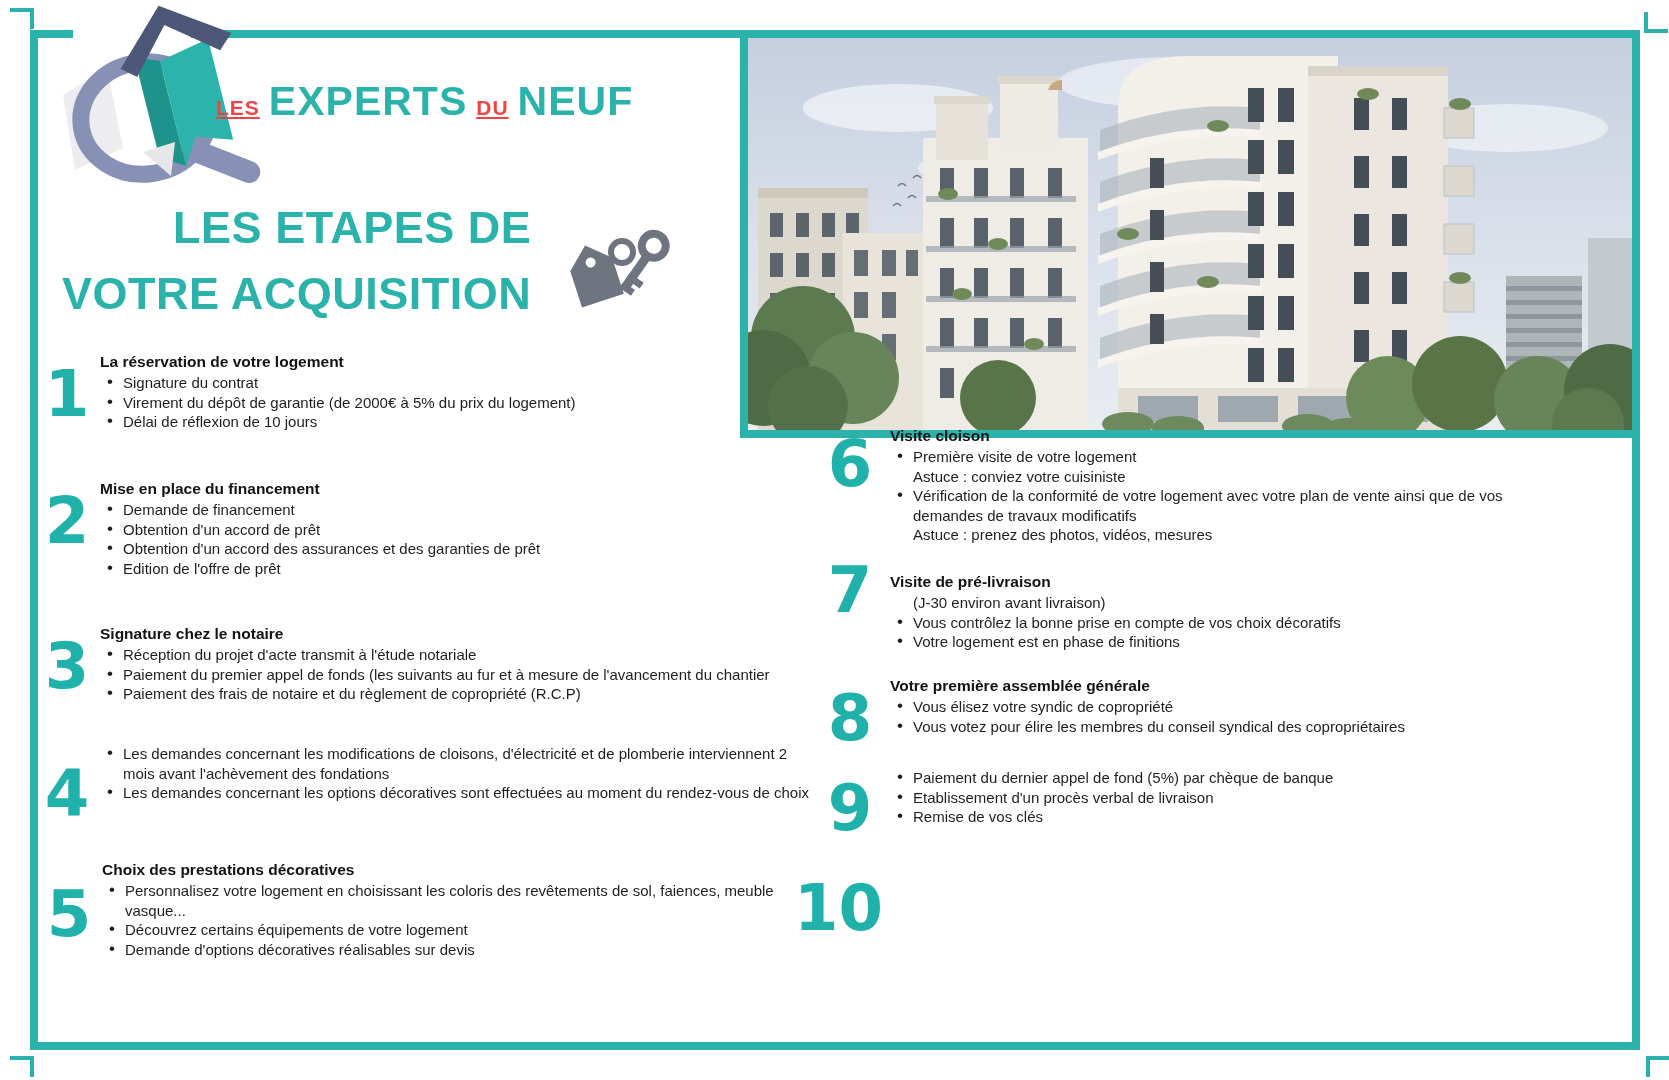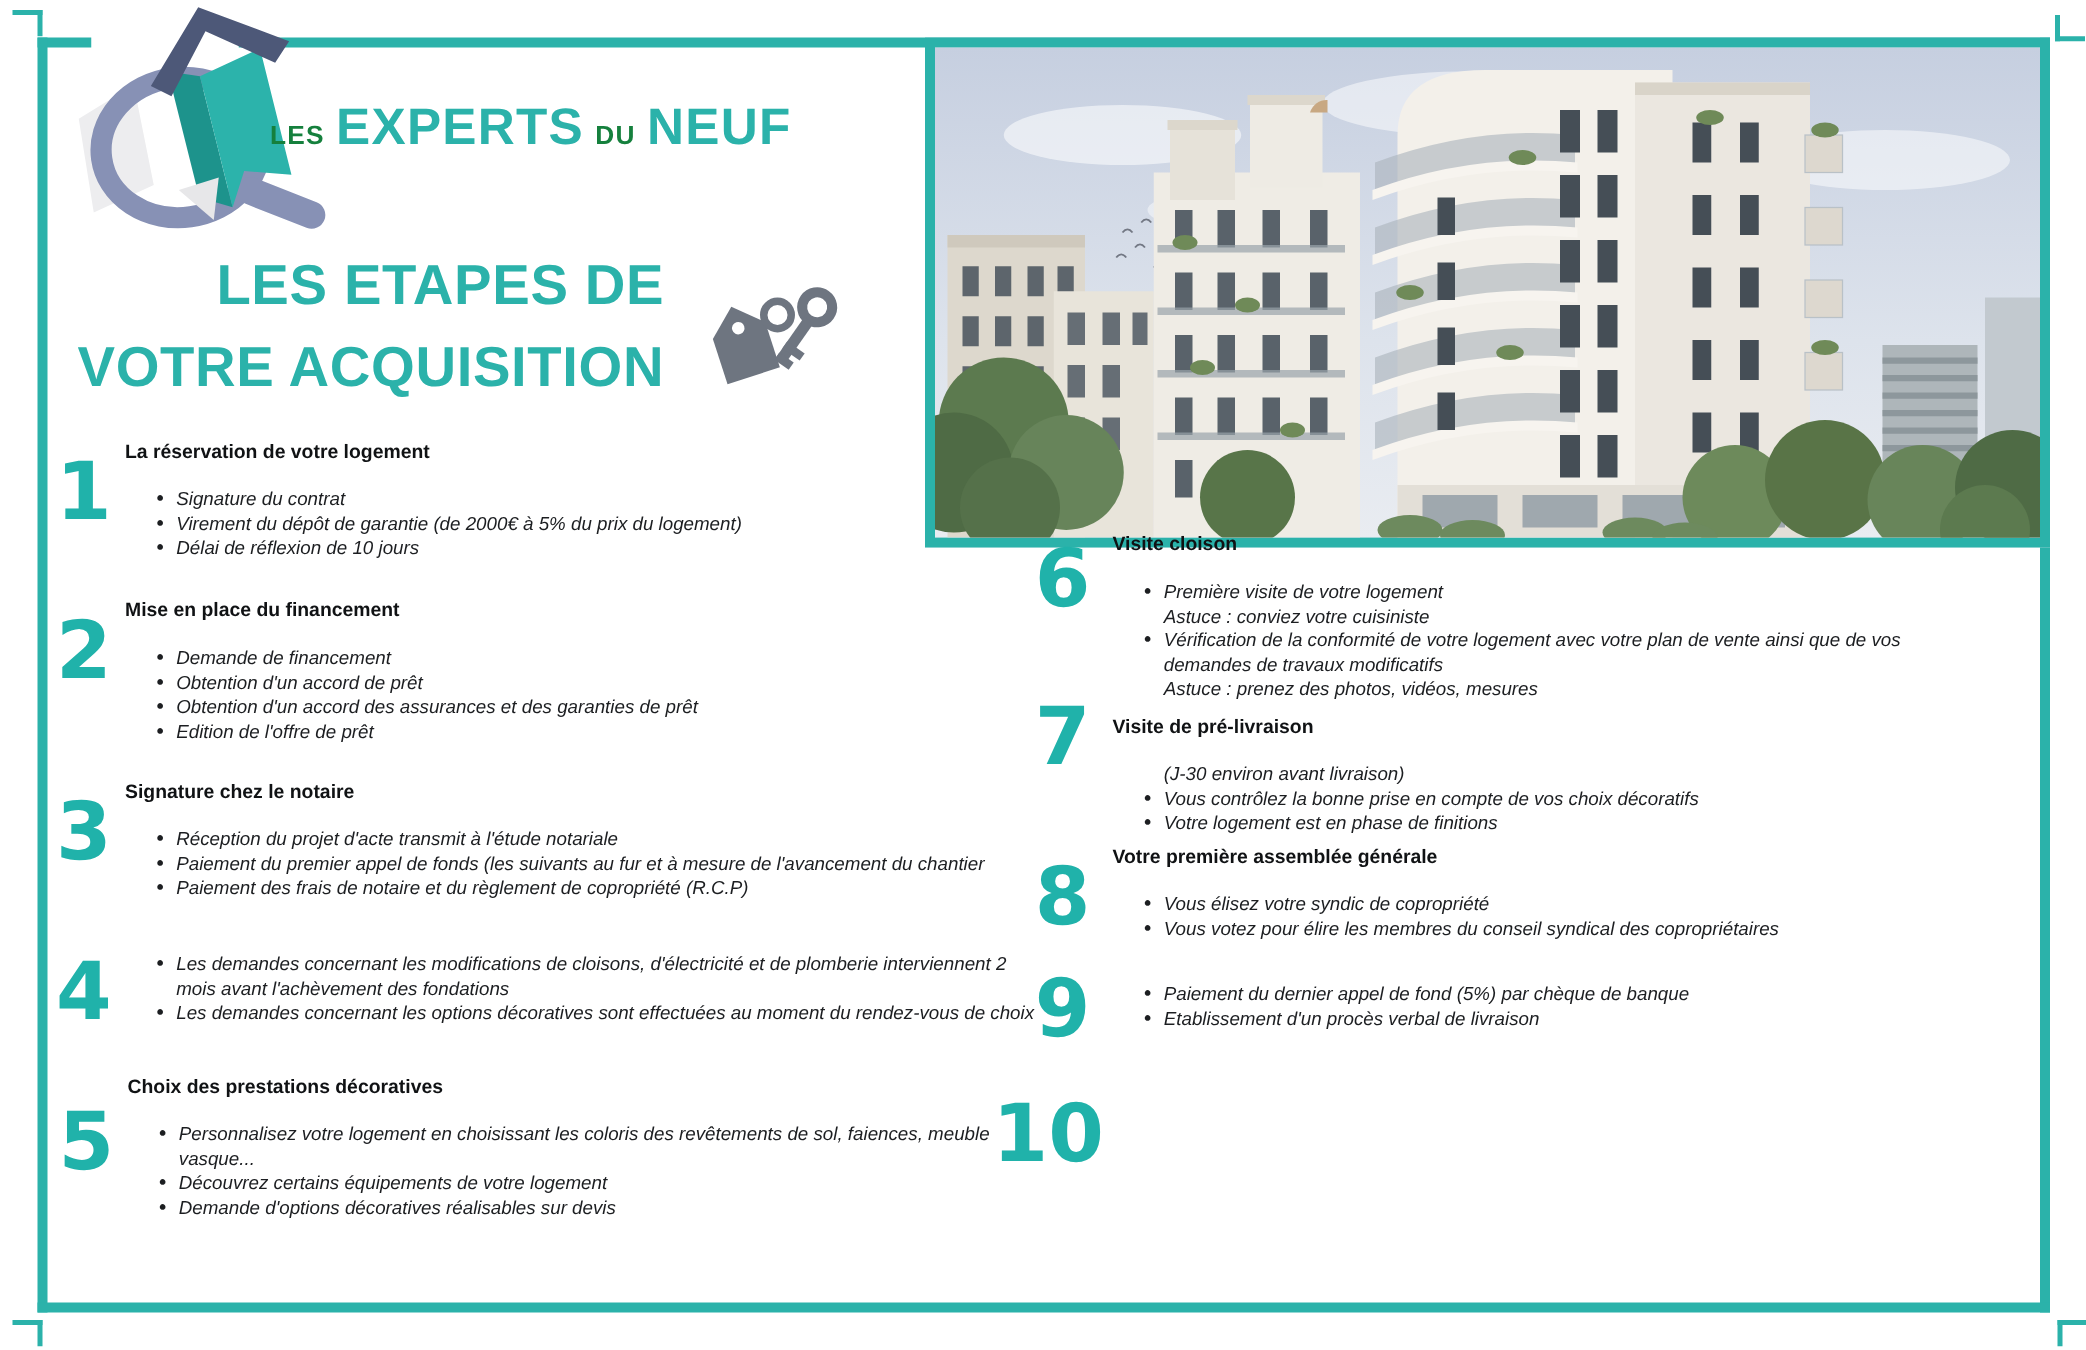--- a/index.html
+++ b/index.html
@@ -14,21 +14,21 @@
   #frame-bottom{left:30px;top:1042px;width:1610px;height:8px;}
   .corner{position:absolute;width:20px;height:17px;}
   #corner-tl{left:10px;top:8px;border-top:4px solid #2bb2aa;border-right:4px solid #2bb2aa;}
   #corner-tr{left:1644px;top:12px;border-left:4px solid #2bb2aa;border-bottom:4px solid #2bb2aa;}
   #corner-bl{left:10px;top:1056px;border-top:4px solid #2bb2aa;border-right:4px solid #2bb2aa;}
   #corner-br{left:1646px;top:1056px;border-top:4px solid #2bb2aa;border-left:4px solid #2bb2aa;}
 
   
   #logo-graphic{position:absolute;left:45px;top:0px;width:240px;height:200px;}
   #logo-text{position:absolute;left:216px;top:78px;display:flex;align-items:baseline;gap:9px;white-space:nowrap;}
-  #logo-text .t-small{font-size:21px;font-weight:bold;color:#15803d;letter-spacing:1px;}
+  #logo-text .t-small{font-size:21px;font-weight:bold;color:#ef4444;letter-spacing:1px;text-decoration:underline;}
   #logo-text .t-big{font-size:41px;font-weight:bold;color:#2bb2aa;letter-spacing:1px;}
 
   
   #main-title{position:absolute;left:62px;top:195px;font-size:45px;line-height:66px;
               font-weight:bold;color:#2bb2aa;letter-spacing:0.5px;text-align:right;}
   #keys-icon{position:absolute;left:556px;top:218px;width:132px;height:100px;}
 
   
   #photo{position:absolute;left:740px;top:30px;width:884px;height:392px;
          border:8px solid #2bb2aa;background:#dfe5ee;}
@@ -36,21 +36,21 @@
 
   
   #steps-layer{position:absolute;inset:0;}
   .step{position:absolute;display:flex;align-items:flex-start;}
   .step-number{font-family:"DejaVu Sans",sans-serif;font-weight:bold;color:#20b2aa;
                font-size:64px;line-height:64px;text-align:center;flex:0 0 auto;}
   .step.left  .step-number{width:62px;}
   .step.right .step-number{width:76px;}
   .step-body{margin-left:2px;}
   .step-title{font-weight:bold;font-size:15.5px;line-height:20px;color:#101214;margin-bottom:1px;}
-  ul.step-items{list-style:none;margin:18px;padding:0;font-style:italic;}
+  ul.step-items{list-style:none;margin:0;padding:0;}
   ul.step-items li{position:relative;font-size:15px;line-height:19.5px;padding-left:23px;white-space:nowrap;}
   ul.step-items li.b::before{content:"\2022";position:absolute;left:7px;top:-1px;font-size:17px;color:#1c1e21;}
 
   [data-step="1"]{left:36px;top:352px;}
   [data-step="2"]{left:36px;top:479px;}
   [data-step="3"]{left:36px;top:624px;}
   [data-step="4"]{left:36px;top:744px;}
   [data-step="5"]{left:38px;top:860px;}
   [data-step="6"]{left:812px;top:426px;}
   [data-step="7"]{left:812px;top:572px;}
@@ -411,19 +411,20 @@
           <li class="b">Vous votez pour élire les membres du conseil syndical des copropriétaires</li>
         </ul>
     </div>
   </div>
     <div class="step right" data-step="9">
     <div class="step-number">9</div>
     <div class="step-body">
       <ul class="step-items">
           <li class="b">Paiement du dernier appel de fond (5%) par chèque de banque</li>
           <li class="b">Etablissement d'un procès verbal de livraison</li>
+          <li class="b">Remise de vos clés</li>
         </ul>
     </div>
   </div>
     <div class="step right" data-step="10">
     <div class="step-number">10</div>
   </div>
   </div>
 
 </body></html>

